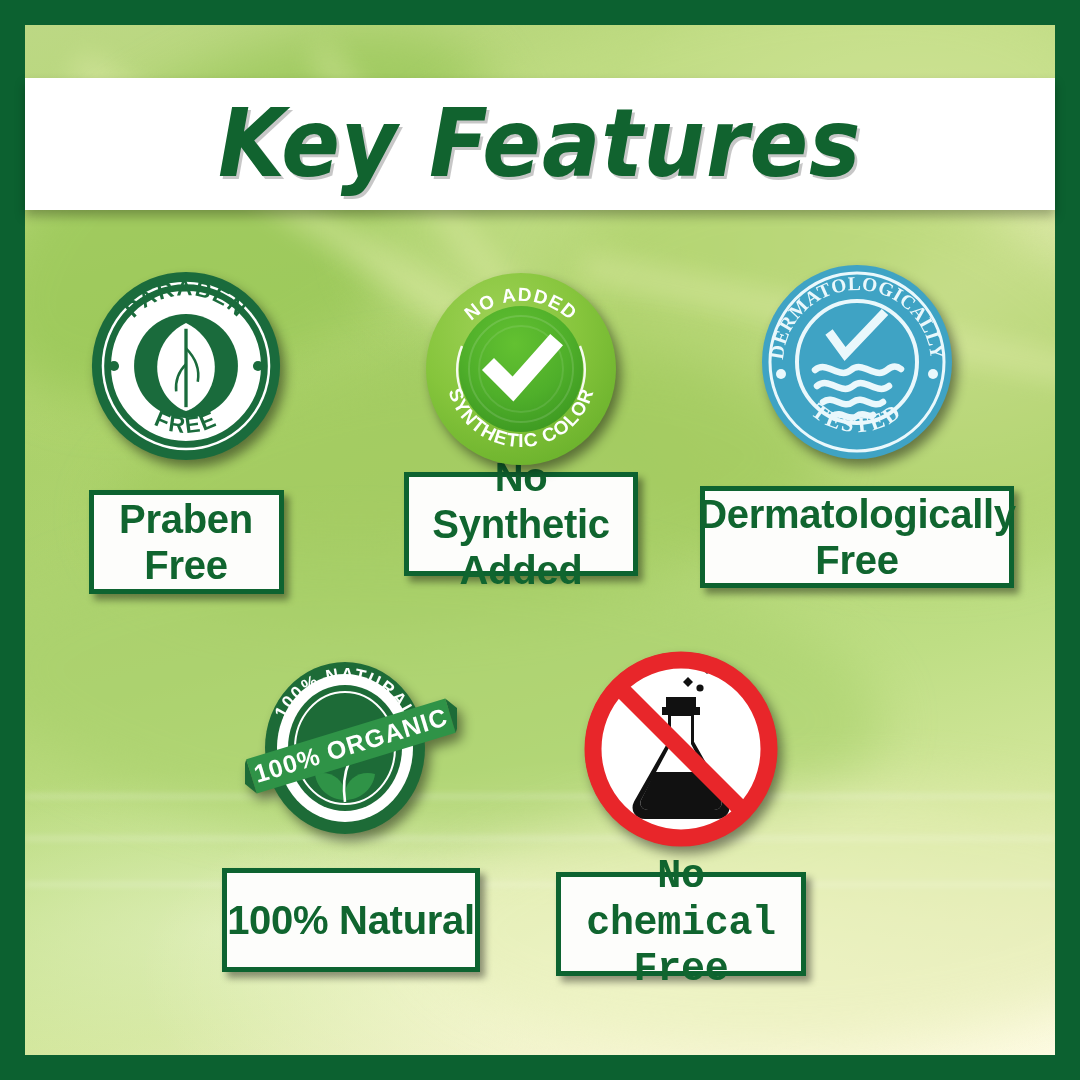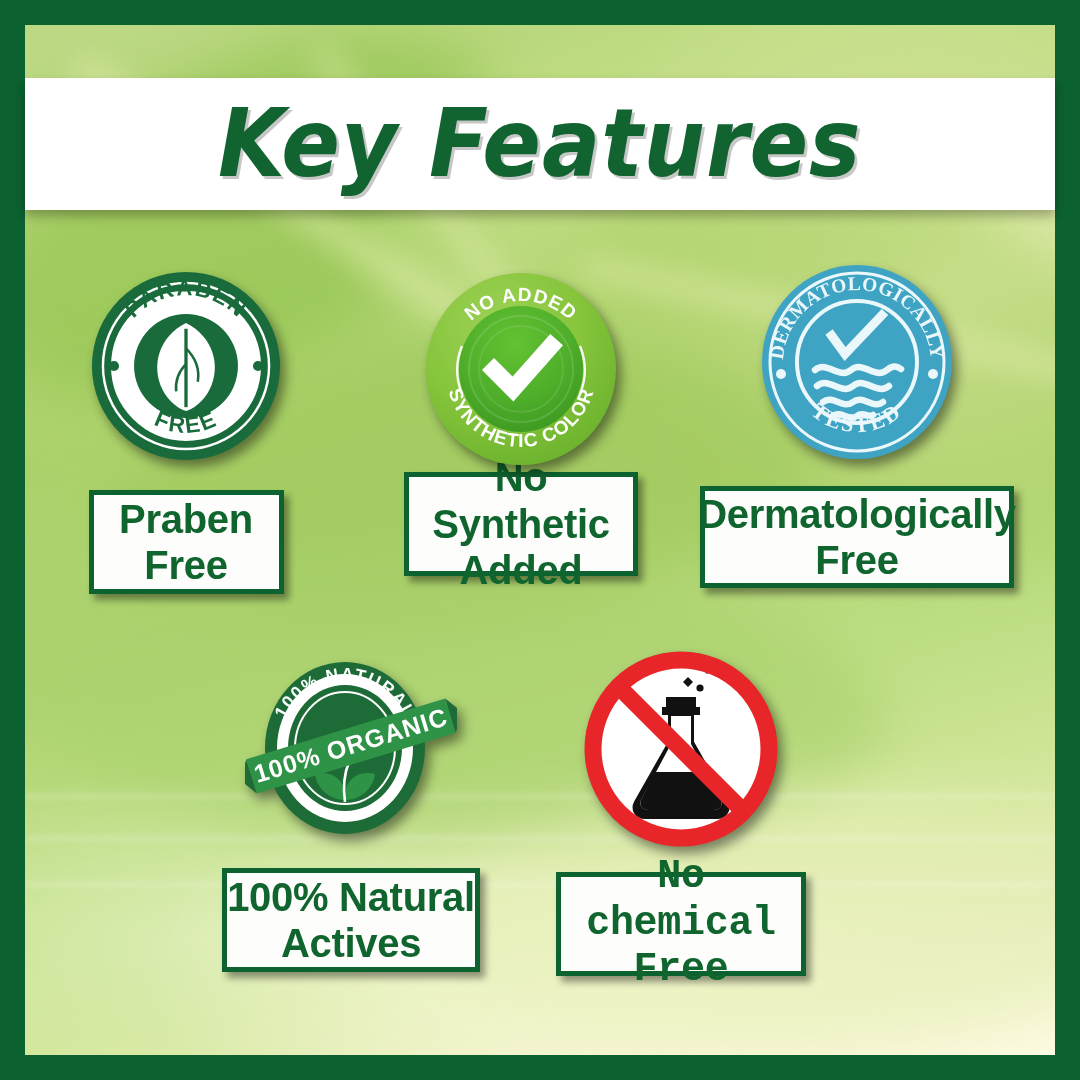--- a/index.html
+++ b/index.html
@@ -250,21 +250,20 @@
           <path d="M2,78 L210,78 L210,114 L2,114 Z" fill="#2f9347"></path>
           <path d="M2,78 L-10,96 L2,114 Z" fill="#1d6b37"></path>
           <path d="M210,78 L222,96 L210,114 Z" fill="#1d6b37"></path>
           <text x="106" y="104" text-anchor="middle" font-family="'Liberation Sans',sans-serif" font-size="25" font-weight="bold" fill="#ffffff" letter-spacing="1">100% ORGANIC</text>
         </g>
       </svg>
     </div>
     <div class="label-box">
       <span>
         <i style="font-style:normal">100% Natural</i><br>
-        <i style="font-style:normal">Actives</i>
       </span>
     </div>
   </div>
 
   <div class="cellpos" id="c5">
     <div class="badge-wrap">
       <svg width="196" height="198" viewBox="0 0 196 198">
         <ellipse cx="98" cy="99" rx="96" ry="97" fill="#4c9a3e"></ellipse>
         <ellipse cx="98" cy="99" rx="91" ry="92" fill="#ffffff"></ellipse>
         <g>

